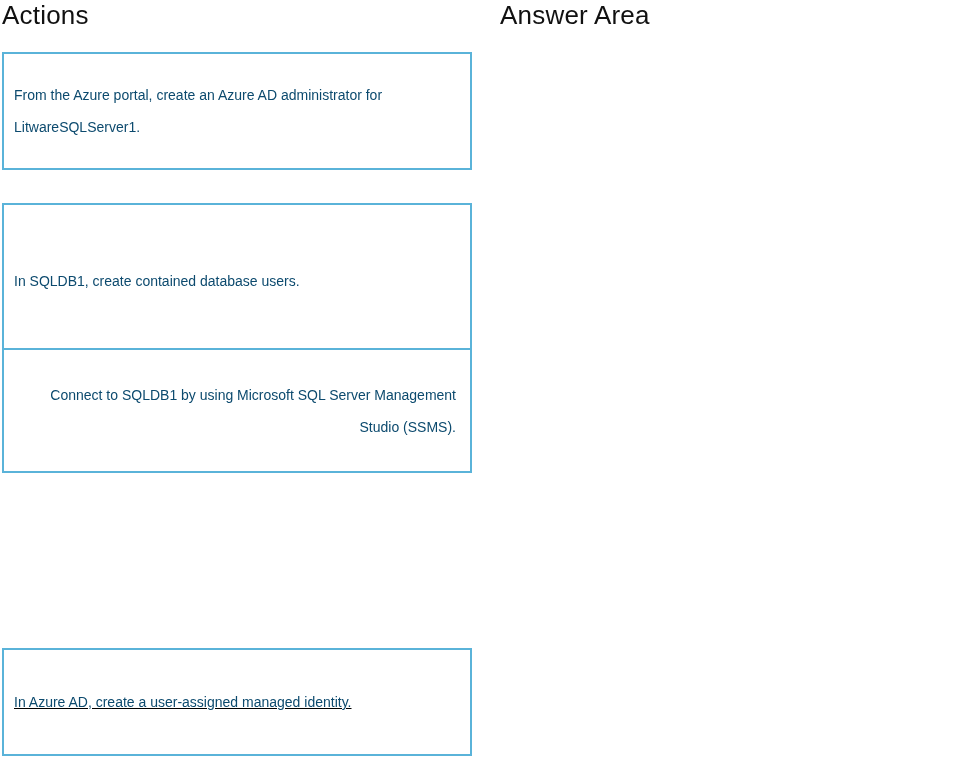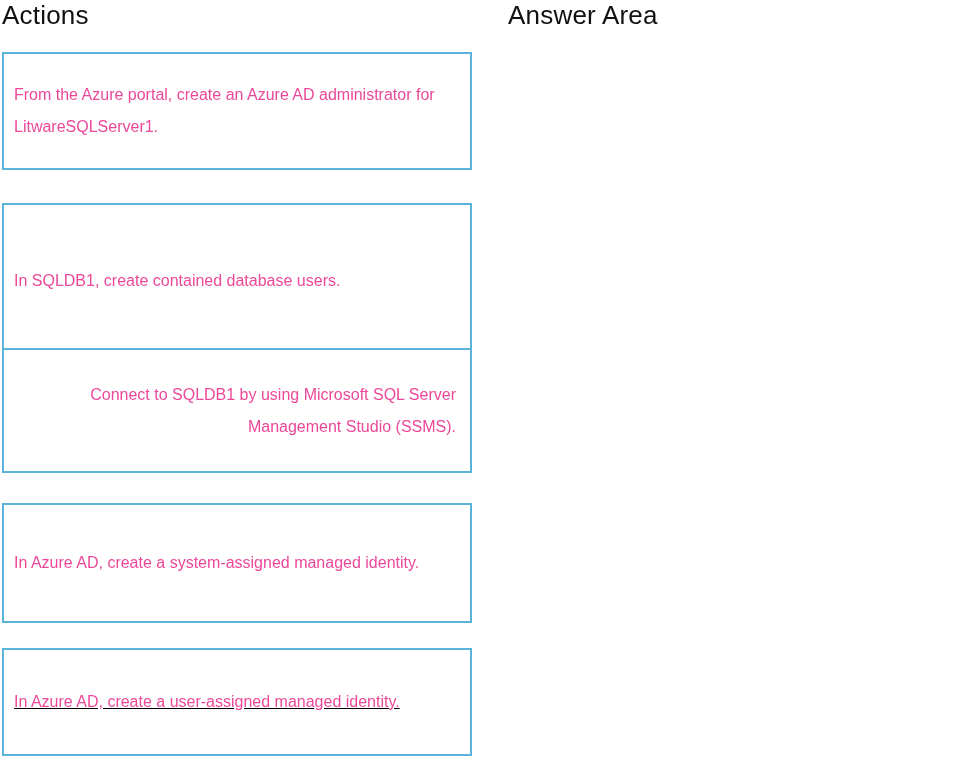--- a/index.html
+++ b/index.html
@@ -18,39 +18,39 @@
   .col-heading {
     position: absolute;
     top: 0;
     margin: 0;
     font-size: 26px;
     font-weight: 400;
     color: #111111;
     letter-spacing: 0.2px;
   }
   .heading-actions { left: 2px; }
-  .heading-answer { left: 500px; margin-left: 8px; }
+  .heading-answer { left: 500px; }
 
   .action-box {
     position: absolute;
     left: 2px;
     width: 470px;
     box-sizing: border-box;
     border: 2px solid #5ab3d9;
     background: #ffffff;
     display: flex;
     align-items: center;
     padding: 0 14px 0 10px;
     cursor: move;
   }
   .action-box p {
     margin: 0;
-    font-size: 16px;
+    font-size: 14px;
     line-height: 32px;
-    color: #ec4899;
+    color: #0c4a6e;
   }
   .box-1 { top: 52px;  height: 118px; }
   .box-2 { top: 203px; height: 156px; }
   .box-3 { top: 348px; height: 125px; text-align: right; }
   .box-4 { top: 503px; height: 120px; }
   .box-5 { top: 648px; height: 108px; text-decoration: underline; }
 
   .answer-area-dropzone {
     position: absolute;
     left: 500px;
@@ -73,23 +73,20 @@
   </div>
 
   <div class="action-box box-2">
     <p>In SQLDB1, create contained database users.</p>
   </div>
 
   <div class="action-box box-3">
     <p>Connect to SQLDB1 by using Microsoft SQL Server Management Studio (SSMS).</p>
   </div>
 
-  <div class="action-box box-4">
-    <p>In Azure AD, create a system-assigned managed identity.</p>
-  </div>
 
   <div class="action-box box-5">
     <p>In Azure AD, create a user-assigned managed identity.</p>
   </div>
 
   <div class="answer-area-dropzone"></div>
 
 </div>
 
 </body></html>

